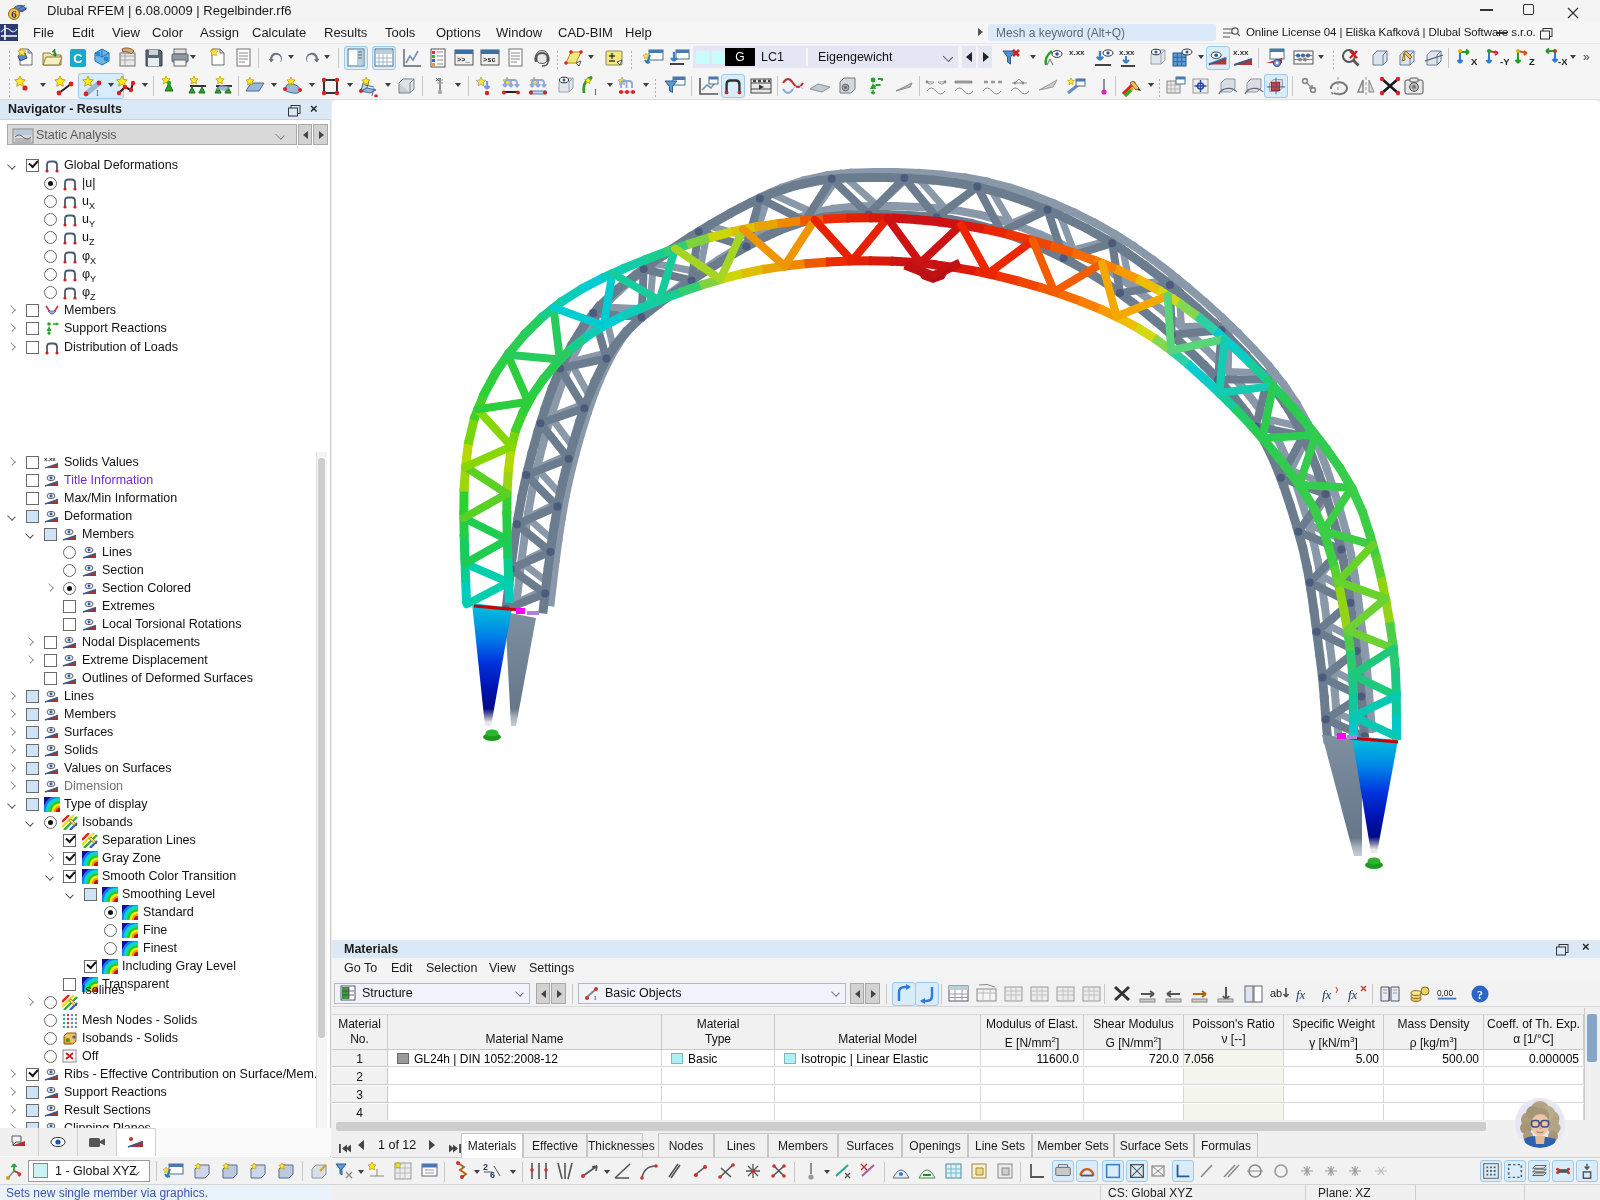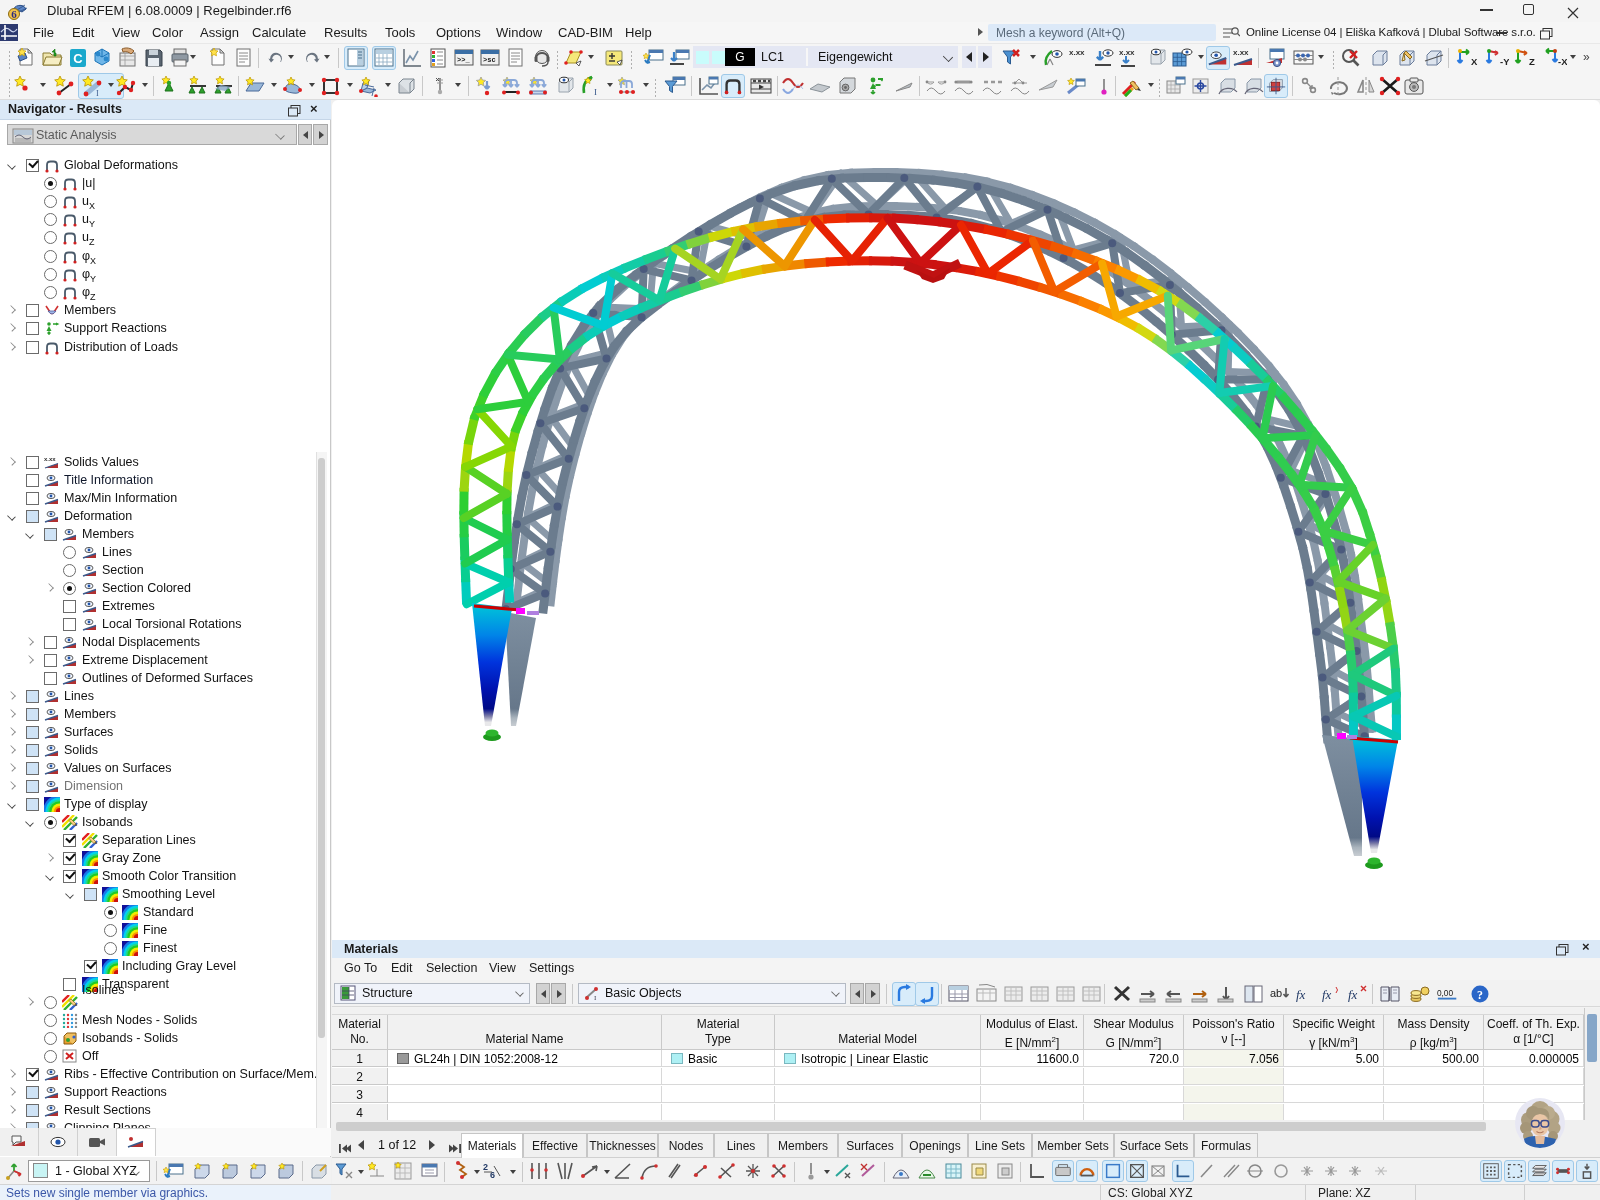--- a/index.html
+++ b/index.html
@@ -949,21 +949,21 @@
         <path d="M1 13 l13 -4.5" stroke="#3a5a8c" stroke-width="1.2"></path>
       </svg></div>
     <div class="abs" style="left:64px;top:5px;font-size:12.5px;color:#111;white-space:nowrap">Solids Values</div>
 <div class="chk" style="left:26px;top:24px"></div>
     <div class="abs" style="left:44px;top:23px"><svg width="16" height="15" viewBox="0 0 16 15">
         <path d="M1 13 l13 -4.5 v4.5 z" fill="#b03030"></path>
         <path d="M1 13 l13 -4.5" stroke="#3a5a8c" stroke-width="1.4"></path>
         <ellipse cx="7" cy="5" rx="4" ry="2.6" fill="#f4f8ff" stroke="#333" stroke-width="0.8"></ellipse>
         <circle cx="7" cy="5" r="1.4" fill="#2255aa"></circle>
       </svg></div>
-    <div class="abs" style="left:64px;top:23px;font-size:12.5px;color:#0f172a;white-space:nowrap">Title Information</div>
+    <div class="abs" style="left:64px;top:23px;font-size:12.5px;color:#6d28d9;white-space:nowrap">Title Information</div>
 <div class="chk" style="left:26px;top:42px"></div>
     <div class="abs" style="left:44px;top:41px"><svg width="16" height="15" viewBox="0 0 16 15">
         <path d="M1 13 l13 -4.5 v4.5 z" fill="#b03030"></path>
         <path d="M1 13 l13 -4.5" stroke="#3a5a8c" stroke-width="1.4"></path>
         <ellipse cx="7" cy="5" rx="4" ry="2.6" fill="#f4f8ff" stroke="#333" stroke-width="0.8"></ellipse>
         <circle cx="7" cy="5" r="1.4" fill="#2255aa"></circle>
       </svg></div>
     <div class="abs" style="left:64px;top:41px;font-size:12.5px;color:#111;white-space:nowrap">Max/Min Information</div>
 <div class="abs" style="left:8px;top:63px;width:7px;height:7px;border-right:1.6px solid #444;border-bottom:1.6px solid #444;transform:rotate(45deg) scale(1,0.75)"></div>
     <div class="chk part" style="left:26px;top:60px"></div>
@@ -2293,21 +2293,21 @@
 <div class="hcell" style="left:1184px;top:1015px;width:100px;height:35px;padding-top:2px;line-height:15px">Poisson's Ratio<br>ν [--]</div>
 <div class="hcell" style="left:1284px;top:1015px;width:100px;height:35px;padding-top:2px;line-height:15px">Specific Weight<br>γ [kN/m<sup style="font-size:8px">3</sup>]</div>
 <div class="hcell" style="left:1384px;top:1015px;width:100px;height:35px;padding-top:2px;line-height:15px">Mass Density<br>ρ [kg/m<sup style="font-size:8px">3</sup>]</div>
 <div class="hcell" style="left:1484px;top:1015px;width:100px;height:35px;padding-top:2px;line-height:15px">Coeff. of Th. Exp.<br>α [1/°C]</div>
 <div class="hcell" style="left:332px;top:1050px;width:56px;height:17px;padding-top:2px">1</div>
 <div class="dcell" style="left:388px;top:1050px;width:274px;height:17px;background:#ffffff;text-align:left;padding-left:9px;padding-top:2px"><span style="display:inline-block;width:12px;height:11px;background:#9a9a9a;border:1px solid #666;margin-right:5px;vertical-align:-1px"></span>GL24h | DIN 1052:2008-12</div>
 <div class="dcell" style="left:662px;top:1050px;width:113px;height:17px;background:#ffffff;text-align:left;padding-left:9px;padding-top:2px"><span style="display:inline-block;width:12px;height:11px;background:#aef0f4;border:1px solid #7ab8c0;margin-right:5px;vertical-align:-1px"></span>Basic</div>
 <div class="dcell" style="left:775px;top:1050px;width:206px;height:17px;background:#ffffff;text-align:left;padding-left:9px;padding-top:2px"><span style="display:inline-block;width:12px;height:11px;background:#aef0f4;border:1px solid #7ab8c0;margin-right:5px;vertical-align:-1px"></span>Isotropic | Linear Elastic</div>
 <div class="dcell" style="left:981px;top:1050px;width:103px;height:17px;background:#ffffff;text-align:right;padding-right:4px;padding-top:2px">11600.0</div>
 <div class="dcell" style="left:1084px;top:1050px;width:100px;height:17px;background:#ffffff;text-align:right;padding-right:4px;padding-top:2px">720.0</div>
-<div class="dcell" style="left:1184px;top:1050px;width:100px;height:17px;background:#f4f5ec;text-align:right;padding-right:4px;padding-top:2px">7.056</div>
+<div class="dcell" style="left:1184px;top:1050px;width:100px;height:17px;background:#f4f5ec;text-align:left;padding-right:4px;padding-top:2px">7.056</div>
 <div class="dcell" style="left:1284px;top:1050px;width:100px;height:17px;background:#ffffff;text-align:right;padding-right:4px;padding-top:2px">5.00</div>
 <div class="dcell" style="left:1384px;top:1050px;width:100px;height:17px;background:#ffffff;text-align:right;padding-right:4px;padding-top:2px">500.00</div>
 <div class="dcell" style="left:1484px;top:1050px;width:100px;height:17px;background:#ffffff;text-align:right;padding-right:4px;padding-top:2px">0.000005</div>
 <div class="hcell" style="left:332px;top:1068px;width:56px;height:17px;padding-top:2px">2</div>
 <div class="dcell" style="left:388px;top:1068px;width:274px;height:17px;background:#ffffff;text-align:left;padding-left:9px;padding-top:2px"></div>
 <div class="dcell" style="left:662px;top:1068px;width:113px;height:17px;background:#ffffff;text-align:left;padding-left:9px;padding-top:2px"></div>
 <div class="dcell" style="left:775px;top:1068px;width:206px;height:17px;background:#ffffff;text-align:left;padding-left:9px;padding-top:2px"></div>
 <div class="dcell" style="left:981px;top:1068px;width:103px;height:17px;background:#ffffff;text-align:right;padding-right:4px;padding-top:2px"></div>
 <div class="dcell" style="left:1084px;top:1068px;width:100px;height:17px;background:#ffffff;text-align:right;padding-right:4px;padding-top:2px"></div>
 <div class="dcell" style="left:1184px;top:1068px;width:100px;height:17px;background:#f4f5ec;text-align:right;padding-right:4px;padding-top:2px"></div>
@@ -2347,21 +2347,21 @@
 <div class="abs" style="left:358px;top:1140px;width:0;height:0;border-top:5px solid transparent;border-bottom:5px solid transparent;border-right:6px solid #444"></div>
 <div class="abs" style="left:378px;top:1138px;font-size:12.5px;color:#111">1 of 12</div>
 <div class="abs" style="left:429px;top:1140px;width:0;height:0;border-top:5px solid transparent;border-bottom:5px solid transparent;border-left:6px solid #444"></div>
 <div class="abs" style="left:449px;top:1140px"><svg width="13" height="11" viewBox="0 0 13 11">
       <rect x="10.2" y="1" width="1.8" height="9" fill="#444"></rect>
       <path d="M4 1.5 L9 5.5 L4 9.5 z" fill="#444"></path>
       <path d="M0 1.5 L5 5.5 L0 9.5 z" fill="#444"></path>
     </svg></div>
 <div class="tab act" style="left:461px;width:62px">Materials</div>
 <div class="tab" style="left:523px;width:64px">Effective</div>
-<div class="tab" style="left:587px;width:71px">Thicknesses</div>
+<div class="tab" style="left:587px;width:56px">Thicknesses</div>
 <div class="tab" style="left:658px;width:56px">Nodes</div>
 <div class="tab" style="left:714px;width:54px">Lines</div>
 <div class="tab" style="left:768px;width:70px">Members</div>
 <div class="tab" style="left:838px;width:64px">Surfaces</div>
 <div class="tab" style="left:902px;width:66px">Openings</div>
 <div class="tab" style="left:968px;width:64px">Line Sets</div>
 <div class="tab" style="left:1032px;width:82px">Member Sets</div>
 <div class="tab" style="left:1114px;width:80px">Surface Sets</div>
 <div class="tab" style="left:1194px;width:64px">Formulas</div>
 <div id="btb" class="abs"></div>

